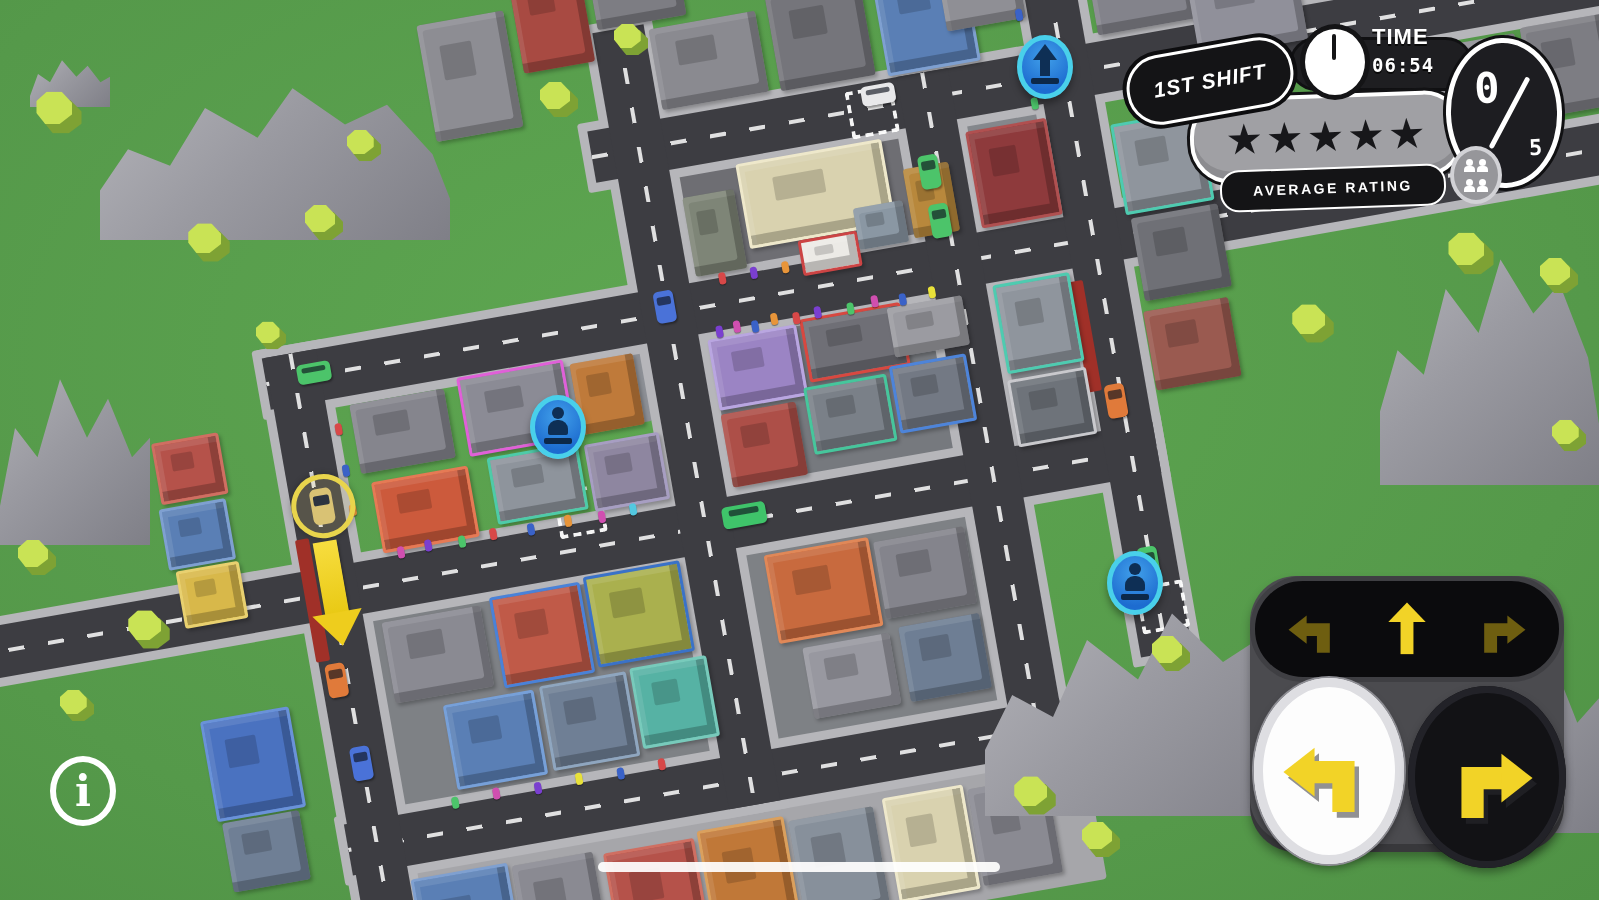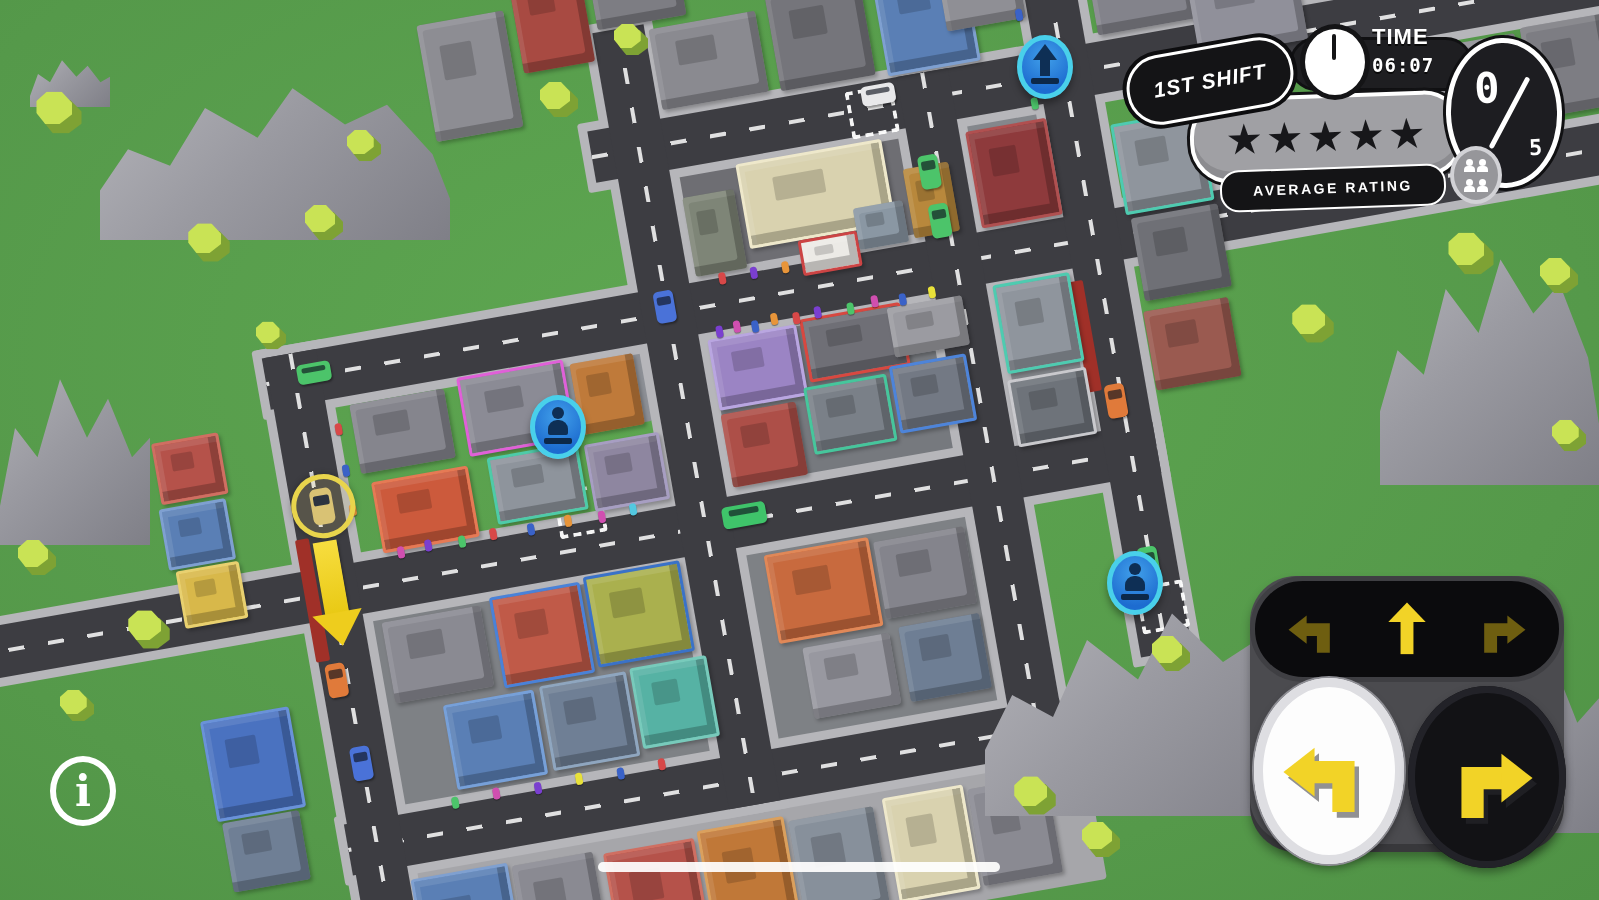--- a/index.html
+++ b/index.html
@@ -315,21 +315,21 @@
 
   <div>
     <div class="hud time-bar" style="position:absolute;"></div>
     <div class="hud stars-pill" style="position:absolute;">
       <span>★★★★★</span>
     </div>
     <div class="hud avg-pill" style="position:absolute;">AVERAGE RATING</div>
     <div class="hud shift-pill" style="position:absolute;">1ST SHIFT</div>
     <div class="hud clock" style="position:absolute;"></div>
     <div class="hud time-label" style="position:absolute;">TIME</div>
-    <div class="hud time-value" style="position:absolute;">06:07</div>
+    <div class="hud time-value" style="position:absolute;">06:54</div>
     <div class="hud counter" style="position:absolute;">
       <span class="cur">0</span>
       <span class="slash"></span>
       <span class="tot">5</span>
     </div>
     <div class="hud pass-icon" style="position:absolute;">
       <span class="pg"></span>
         <span class="pg"></span>
       <span class="pg"></span>
         <span class="pg"></span>

